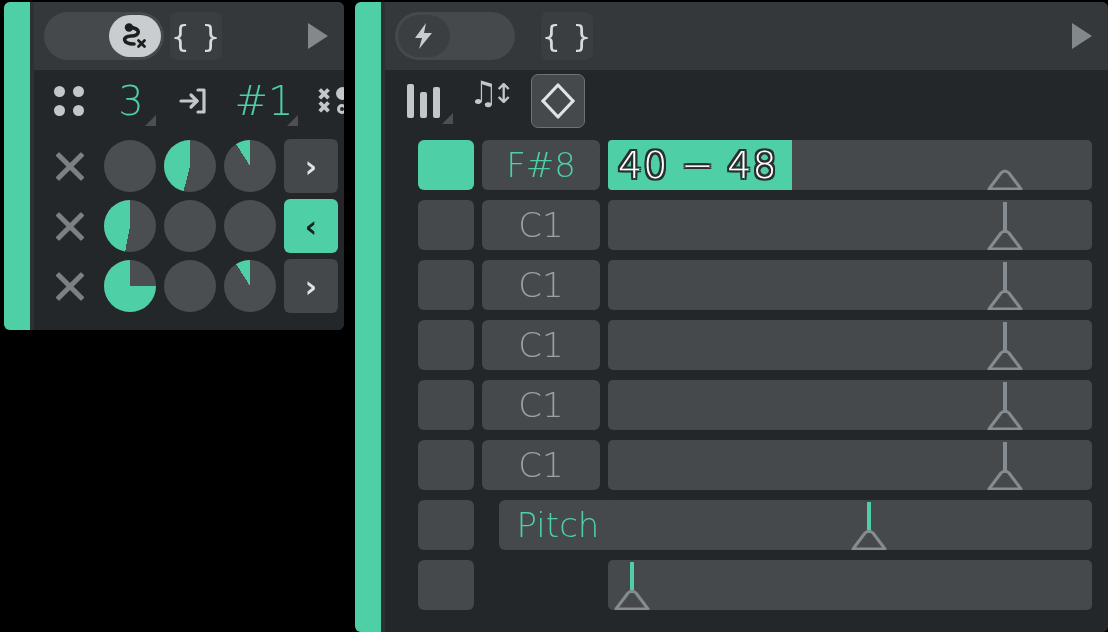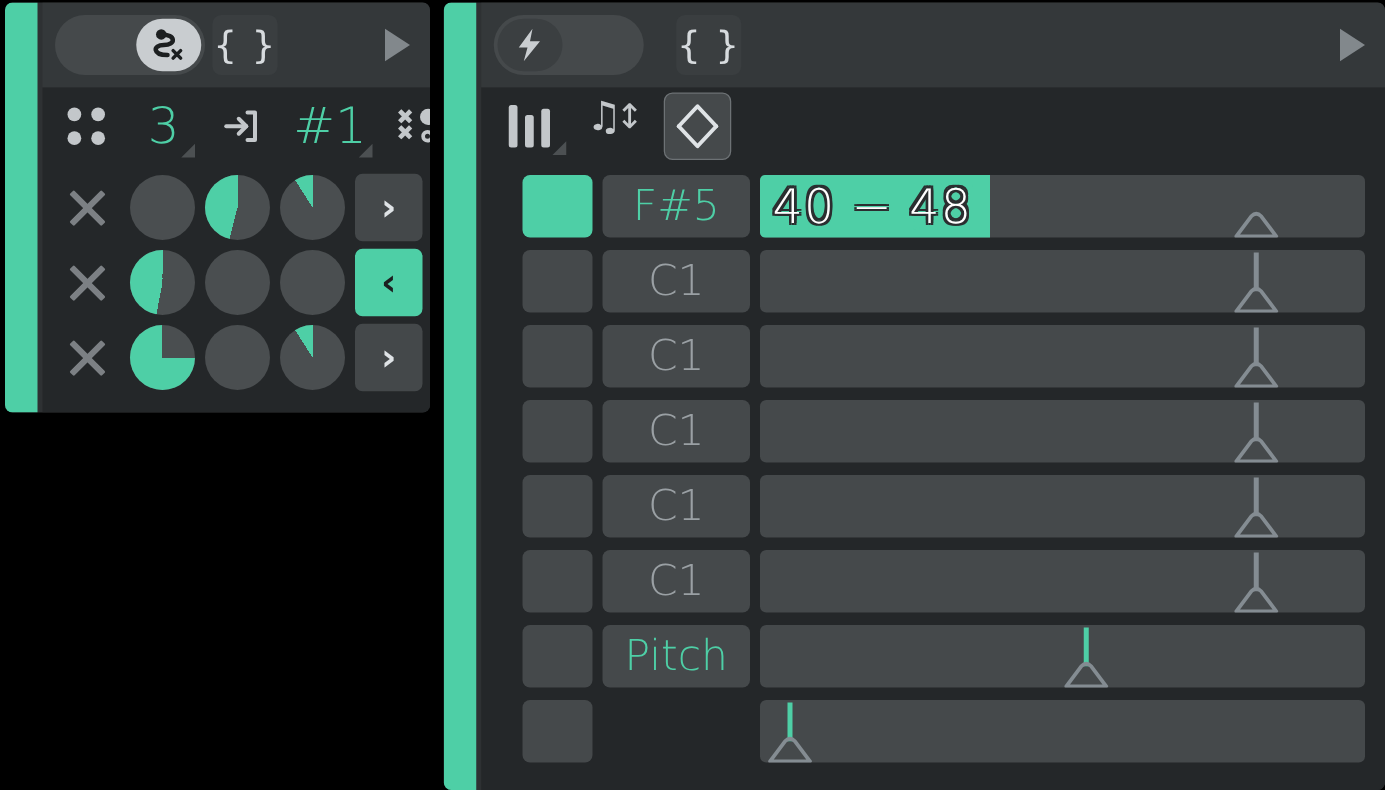--- a/index.html
+++ b/index.html
@@ -475,21 +475,21 @@
             <polyline points="7,22 22,38 37,22" stroke="#dfe3e6" stroke-width="3.2" fill="none" stroke-linecap="round" stroke-linejoin="round"></polyline>
           </svg>
         </div>
       </div>
 
       <div class="lanes" style="height:502px;">
 
         <div class="lane" style="top:4px;">
           <div class="lane-sq active" style="left:33px; top:4px;"></div>
           <div class="lane-name teal" style="left:97px; top:4px; width:118px;">
-            <span>F#5</span>
+            <span>F#8</span>
           </div>
           <div class="lane-track" style="left:223px; top:4px; right:16px;">
             <div class="lane-bar" style="width:38%;"></div>
             <div class="dash-sel" style="left:122px; top:6px; width:48px; height:38px;"></div>
             <div class="lane-value">40 − 48</div>
             <div class="marker" style="left:78%; width:38px; height:22px;">
               <div class="stem" style="height:0;"></div>
               <svg class="tri" width="38" height="22" viewBox="0 0 38 22">
                 <path d="M3 21 L15 5 Q19 1 23 5 L35 21 Z" fill="none" stroke="#848c92" stroke-width="3" stroke-linejoin="round"></path>
               </svg>
@@ -567,21 +567,21 @@
               <div class="stem" style="height:31px;"></div>
               <svg class="tri" width="38" height="22" viewBox="0 0 38 22">
                 <path d="M3 21 L15 5 Q19 1 23 5 L35 21 Z" fill="none" stroke="#848c92" stroke-width="3" stroke-linejoin="round"></path>
               </svg>
             </div>
           </div>
         </div>
 
         <div class="lane" style="top:364px;">
           <div class="lane-sq" style="left:33px; top:4px;"></div>
-          <div class="lane-name teal" style="left:97px; top:4px; width:118px;">
+          <div class="lane-name teal" style="left:114px; top:4px; width:118px;">
             <span>Pitch</span>
           </div>
           <div class="lane-track" style="left:223px; top:4px; right:16px;">
             <div class="marker teal" style="left:50%; width:38px; height:48px;">
               <div class="stem" style="height:31px;"></div>
               <svg class="tri" width="38" height="22" viewBox="0 0 38 22">
                 <path d="M3 21 L15 5 Q19 1 23 5 L35 21 Z" fill="none" stroke="#848c92" stroke-width="3" stroke-linejoin="round"></path>
               </svg>
             </div>
           </div>

